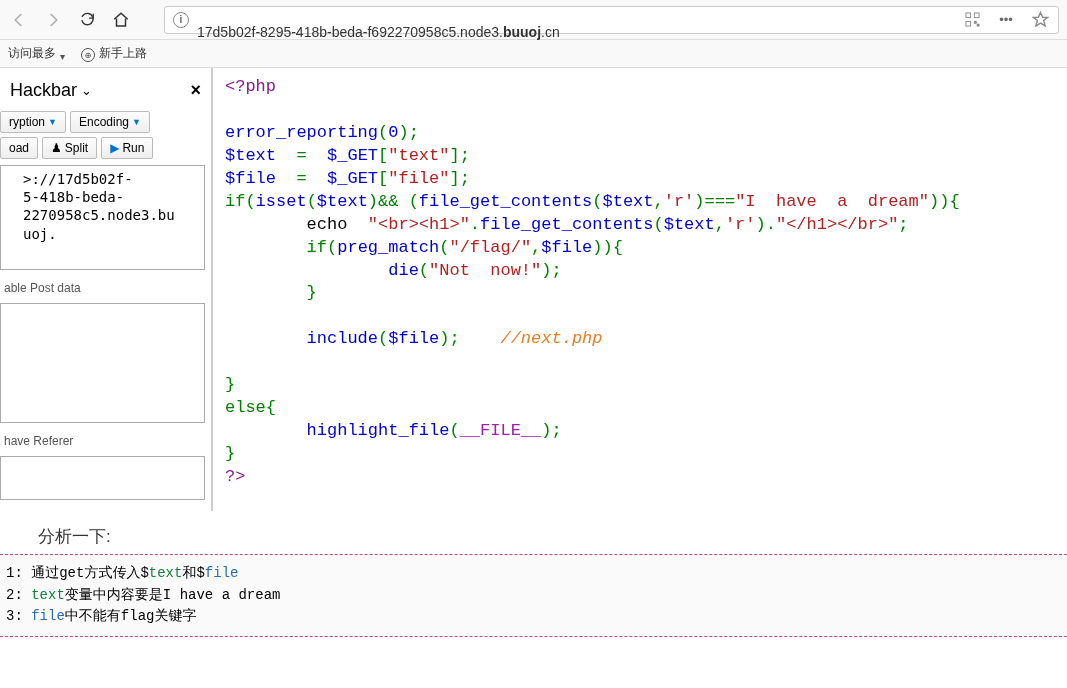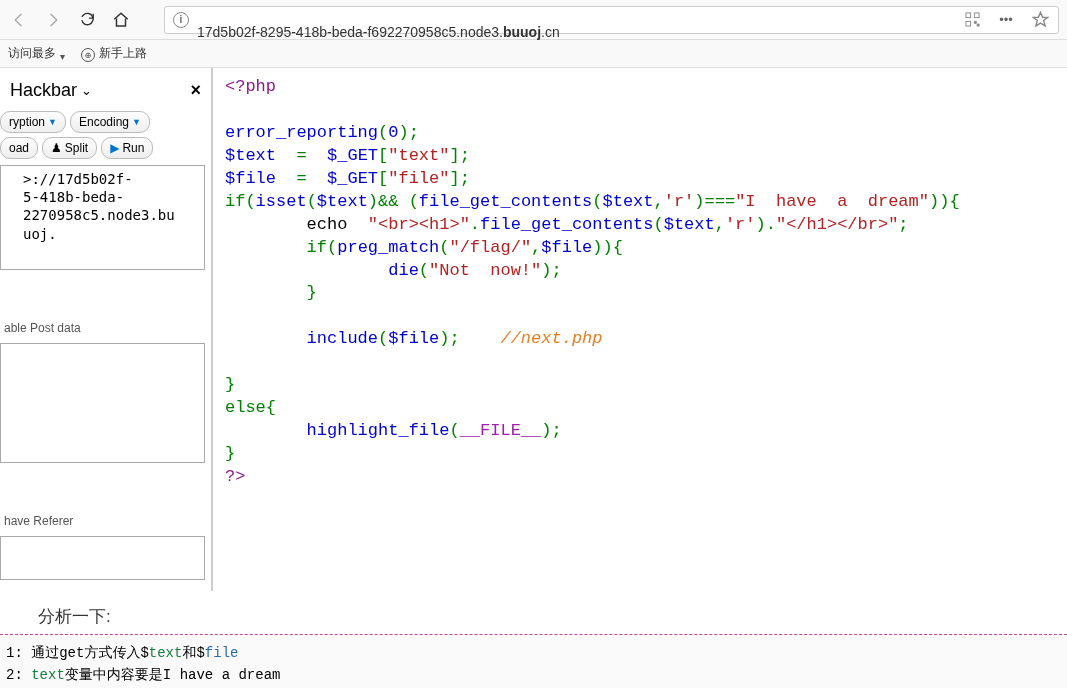--- a/index.html
+++ b/index.html
@@ -21,26 +21,26 @@
 .bm-globe { width: 14px; height: 14px; border: 1px solid #555; border-radius: 50%; font-size: 8px; display:flex; align-items:center; justify-content:center; }
 .bm-caret { font-size: 10px; color: #555; }
 
 
 .split { display: flex; }
 .sidebar { width: 213px; border-right: 2px solid #ccc; padding: 4px 0 4px 0; background:#fff; }
 .hackbar-head { display: flex; align-items: center; justify-content: space-between; padding: 8px 10px; font-size: 18px; }
 .hackbar-head .title { display: flex; align-items: center; gap: 4px; }
 .hackbar-head .close { font-size: 18px; font-weight: bold; }
 .btn-row { display: flex; gap: 4px; padding: 2px 0; }
-.hb-btn { border: 1px solid #bbb; background: linear-gradient(#fdfdfd,#eee); border-radius: 10px; padding: 3px 8px; font-size: 12px; display: flex; align-items: center; gap: 3px; }
+.hb-btn { border: 1px solid #bbb; background: linear-gradient(#fdfdfd,#eee); border-radius: 2px; padding: 3px 8px; font-size: 12px; display: flex; align-items: center; gap: 3px; }
 .caret-blue { color: #0074cc; font-size: 9px; }
 .run-arrow { color: #0074cc; }
 .hb-textarea { width: 205px; height: 105px; border: 1px solid #aaa; margin: 4px 0; padding: 4px 22px; font-family: monospace; font-size: 14px; line-height: 1.3; resize: none; overflow:hidden; }
 .hb-label { font-size: 12px; color: #555; padding: 2px 4px; }
-.hb-check-row { display: flex; align-items: center; gap: 6px; padding: 2px 0; margin-top: 40px; }
+.hb-check-row { display: flex; align-items: center; gap: 6px; padding: 2px 0; }
 .hb-textarea2 { width: 205px; height: 120px; border: 1px solid #aaa; margin: 4px 0; padding: 4px 6px; resize: none; }
 .hb-inline { width: 205px; height: 44px; border: 1px solid #aaa; margin: 4px 0; padding: 4px 6px; resize: none; }
 
 
 .code-area { flex: 1; padding: 8px 12px; font-family: "Courier New", monospace; font-size: 17px; line-height: 1.35; white-space: pre; color: #000; }
 .php-tag  { color: #8b1a8b; }
 .kw       { color: green; }
 .str      { color: #b22222; }
 .fn       { color: #0000cd; }
 .num      { color: #0000cd; }

